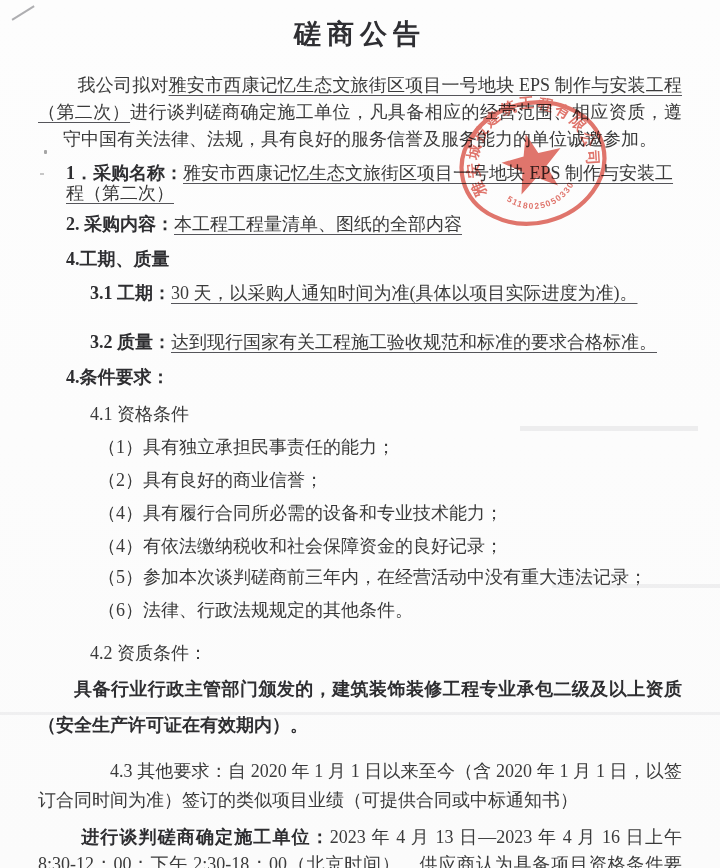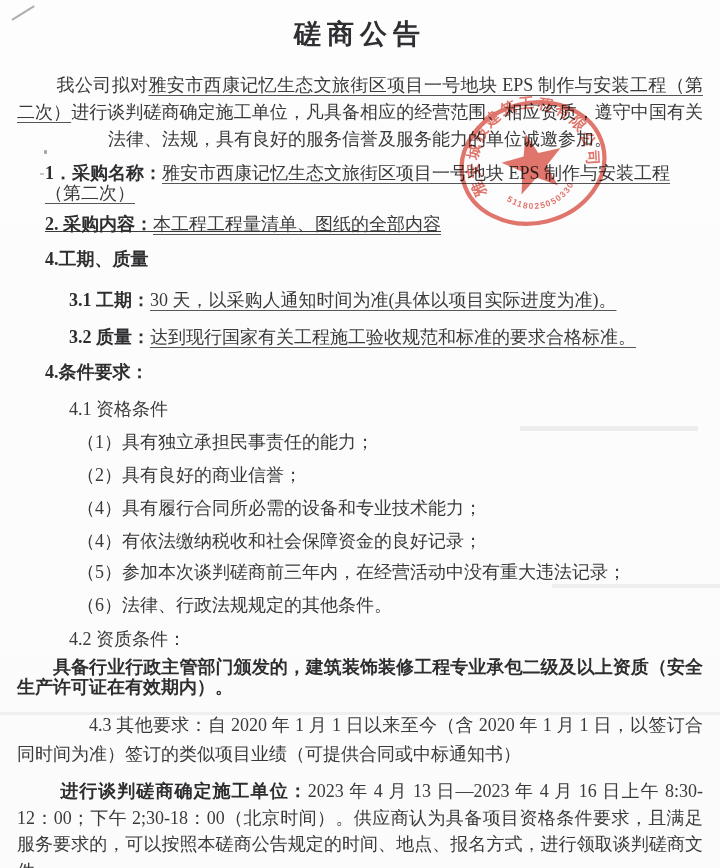--- a/index.html
+++ b/index.html
@@ -4,36 +4,36 @@
 <style>
   html,body{margin:0;padding:0;}
   body{
     width:720px;height:868px;background:#ffffff;overflow:hidden;
     font-family:"Liberation Serif","DejaVu Serif",serif;
     color:#3a3a3a;position:relative;
     -webkit-font-smoothing:antialiased;
   }
   .page{position:relative;width:720px;height:868px;
     background:linear-gradient(180deg,#fdfdfd 0%,#fbfbfb 100%);
-    padding:12px 17px 0;box-sizing:border-box;}
+    padding:12px 38px 0;box-sizing:border-box;}
   .title{
     text-align:center;font-size:27px;font-weight:bold;color:#2f2f33;
     letter-spacing:6px;margin:4px 0 20px;
   }
   p{margin:0;font-size:18px;line-height:27px;color:#3a3a3a;}
   .intro{
     text-align:justify;text-align-last:center;
     text-indent:2.2em;margin-bottom:9px;
   }
   .b{font-weight:bold;color:#2e2e31;}
   .u{text-decoration:underline;text-underline-offset:4px;text-decoration-thickness:1px;text-decoration-color:#55555a;}
   .lvl1{margin-left:28px;margin-top:10px;line-height:20px;}
-  .lvl2{margin-left:52px;margin-top:21px;line-height:20px;}
+  .lvl2{margin-left:52px;margin-top:14px;line-height:20px;}
   .cond{margin-left:60px;margin-top:13px;line-height:20px;}
-  .para{text-align:justify;line-height:20px;}
+  .para{text-align:justify;line-height:36px;}
   .p42{text-indent:2em;margin-top:8px;}
   .p43{text-indent:4em;margin-top:6px;line-height:29px;}
   .signup{text-indent:2.4em;margin-top:5px;line-height:26.5px;}
   .item5{margin-top:16px;}
   
   .seal{position:absolute;left:438px;top:83px;mix-blend-mode:multiply;opacity:.82;pointer-events:none;}
   
   .artifact{position:absolute;pointer-events:none;}
   .fold{left:10px;top:12px;width:26px;height:1.6px;background:rgba(110,110,115,.55);transform:rotate(-32deg);}
   .speck1{left:44px;top:150px;width:3px;height:4px;background:rgba(60,60,60,.45);border-radius:1px;}
@@ -53,40 +53,40 @@
   <div class="artifact streak1"></div>
   <div class="artifact streak2"></div>
   <div class="artifact streak3"></div>
 
   <div class="title">磋商公告</div>
 
   <p class="intro"><span>我公司拟对</span><span class="u">雅安市西康记忆生态文旅街区项目一号地块 EPS 制作与安装工程（第二次）</span><span>进行谈判磋商确定施工单位，凡具备相应的经营范围、相应资质，遵守中国有关法律、法规，具有良好的服务信誉及服务能力的单位诚邀参加。</span></p>
 
   <p class="lvl1"><span class="b">1．采购名称：</span><span class="u">雅安市西康记忆生态文旅街区项目一号地块 EPS 制作与安装工程（第二次）</span></p>
 
-  <p class="lvl1" style="margin-top:11px;text-decoration:underline;"><span class="b">2. 采购内容：</span><span class="u">本工程工程量清单、图纸的全部内容</span></p>
+  <p class="lvl1" style="margin-top:11px;"><span class="b">2. 采购内容：</span><span class="u">本工程工程量清单、图纸的全部内容</span></p>
 
   <p class="lvl1 b" style="margin-top:15px;">4.工期、质量</p>
 
   <p class="lvl2"><span class="b">3.1 工期：</span><span class="u">30 天，以采购人通知时间为准(具体以项目实际进度为准)。</span></p>
 
-  <p class="lvl2" style="margin-top:17px;"><span class="b">3.2 质量：</span><span class="u">达到现行国家有关工程施工验收规范和标准的要求合格标准。</span></p>
+  <p class="lvl2" style="margin-top:29px;"><span class="b">3.2 质量：</span><span class="u">达到现行国家有关工程施工验收规范和标准的要求合格标准。</span></p>
 
   <p class="lvl1 b" style="margin-top:15px;">4.条件要求：</p>
 
   <p class="lvl2" style="margin-top:17px;">4.1 资格条件</p>
 
   <p class="cond">（1）具有独立承担民事责任的能力；</p>
   <p class="cond">（2）具有良好的商业信誉；</p>
   <p class="cond">（4）具有履行合同所必需的设备和专业技术能力；</p>
   <p class="cond">（4）有依法缴纳税收和社会保障资金的良好记录；</p>
   <p class="cond" style="margin-top:11px;">（5）参加本次谈判磋商前三年内，在经营活动中没有重大违法记录；</p>
   <p class="cond">（6）法律、行政法规规定的其他条件。</p>
 
-  <p class="lvl2" style="margin-top:14px;">4.2 资质条件：</p>
+  <p class="lvl2" style="margin-top:23px;">4.2 资质条件：</p>
   <p class="para p42 b">具备行业行政主管部门颁发的，建筑装饰装修工程专业承包二级及以上资质（安全生产许可证在有效期内）。</p>
 
   <p class="para p43" style="margin-top:14px;"><span>4.3 其他要求：</span><span>自 2020 年 1 月 1 日以来至今（含  2020 年 1 月 1 日，以签订合同时间为准）签订的类似项目业绩（可提供合同或中标通知书）</span></p>
 
   <p class="para signup" style="margin-top:9px;"><span class="b">进行谈判磋商确定施工单位：</span><span>2023 年 4 月 13 日—2023 年 4 月 16 日上午 8:30-12：00；下午 2;30-18：00（北京时间）。供应商认为具备项目资格条件要求，且满足服务要求的，可以按照本磋商公告规定的时间、地点、报名方式，进行领取谈判磋商文件。</span></p>
 
   <p class="lvl1 b item5">5. 领取谈判磋商文件方式：</p>
 
   <svg class="seal" width="190" height="160" viewBox="0 0 190 160">
     <g transform="rotate(-14 95 80)" fill="none">

